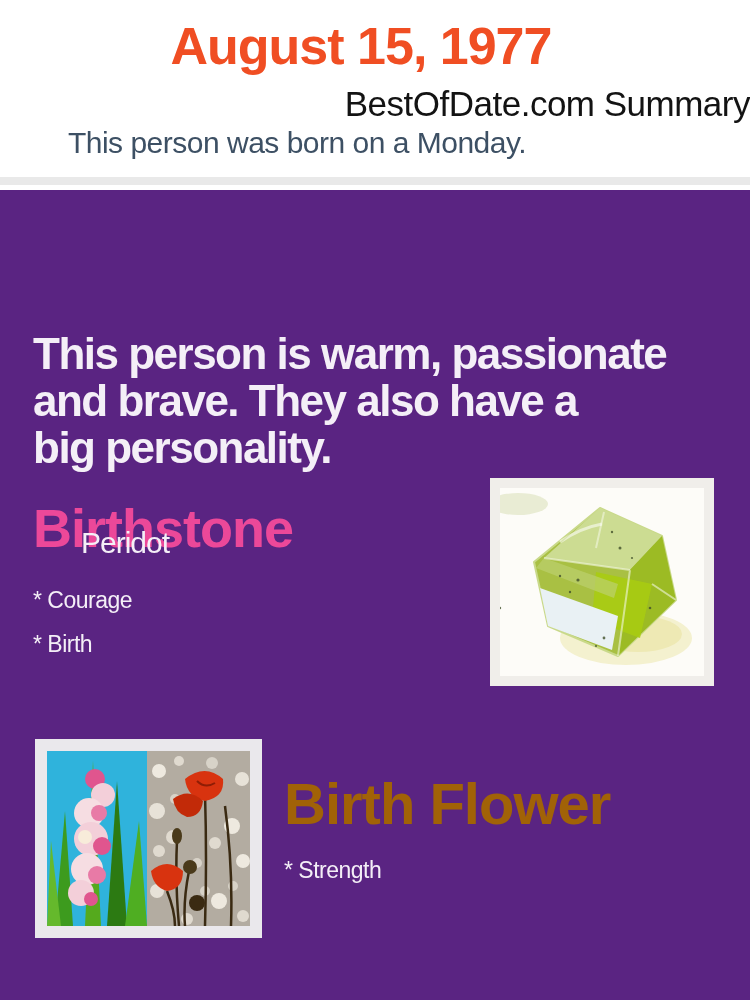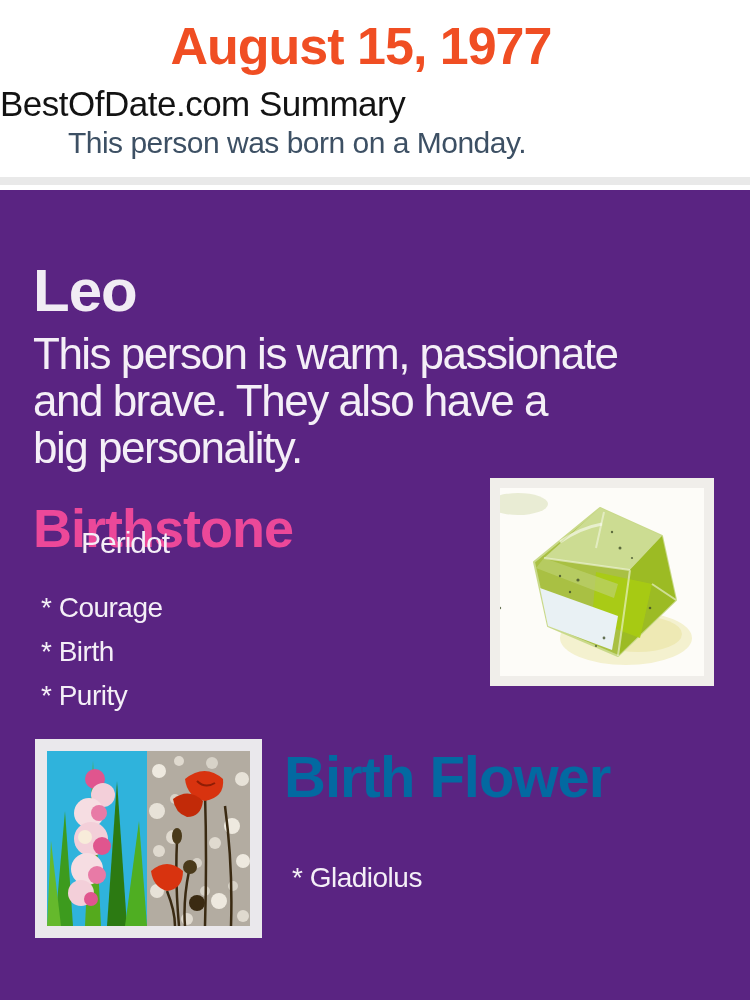--- a/index.html
+++ b/index.html
@@ -7,61 +7,61 @@
     position:relative;width:750px;height:1000px;overflow:hidden;
     font-family:"Liberation Sans","DejaVu Sans",sans-serif;
     background:#ffffff;
   }
   
   .hdr-date{
     position:absolute;top:16px;left:0;width:722px;text-align:center;
     font-size:52px;font-weight:700;letter-spacing:-1px;color:#f04e23;
   }
   .hdr-summary{
-    position:absolute;top:84px;left:0;width:750px;text-align:left;
+    position:absolute;top:84px;left:0;width:750px;text-align:right;
     font-size:35px;font-weight:400;color:#131313;letter-spacing:-0.5px;
   }
   .hdr-weekday{
     position:absolute;top:126px;left:0;width:594px;text-align:center;
     font-size:30px;font-weight:400;color:#3d5064;letter-spacing:-0.5px;
   }
   .divider-strip{
     position:absolute;top:177px;left:0;width:750px;height:8px;background:#e9e9e9;
   }
   
   .purple-bg{
     position:absolute;top:190px;left:0;width:750px;height:810px;background:#5a2482;
   }
   .zodiac-sign{
     position:absolute;left:33px;top:206px;
     font-size:60px;font-weight:700;color:#f1ecf4;letter-spacing:-1px;
   }
   .zodiac-desc{
     position:absolute;left:33px;top:286px;width:680px;
-    font-size:44px;line-height:47px;font-weight:400;color:#f4eff7;
+    font-size:44px;line-height:47px;font-weight:700;color:#f4eff7;
     letter-spacing:-1.5px;white-space:pre-line;
   }
   .bs-heading{
     position:absolute;left:33px;top:452px;
     font-size:54px;font-weight:700;color:#ec4899;letter-spacing:-1px;
   }
   .bs-name{
     position:absolute;left:33px;top:526px;
     font-size:30px;font-weight:400;color:#f4eff7;letter-spacing:-1px;margin-left:48px;
   }
   .trait-list{
-    position:absolute;margin:8px;padding:0;list-style:none;
-    font-size:28px;color:#f4eff7;letter-spacing:-0.5px;
+    position:absolute;margin:0;padding:0;list-style:none;
+    font-size:23px;color:#f4eff7;letter-spacing:-0.5px;
   }
   .bs-traits{left:33px;top:578px;}
   .bf-traits{left:284px;top:848px;}
   .trait-list li{line-height:44px;}
   .bf-heading{
-    position:absolute;left:284px;top:695px;
-    font-size:58px;font-weight:700;color:#0369a1;letter-spacing:-1px;
+    position:absolute;left:284px;top:722px;
+    font-size:58px;font-weight:700;color:#a16207;letter-spacing:-1px;
   }
   .bf-name{
     position:absolute;left:284px;top:792px;
     font-size:41px;font-weight:400;color:#f4eff7;letter-spacing:-1px;
   }
   
   figure{margin:0;}
   .gem-figure{
     position:absolute;left:490px;top:478px;width:224px;height:208px;
     background:#f0eeea;box-sizing:border-box;padding:10px;
@@ -77,31 +77,29 @@
 
 <div class="page">
 
   <div class="hdr-date">August 15, 1977</div>
   <div class="hdr-summary">BestOfDate.com Summary</div>
   <div class="hdr-weekday">This person was born on a Monday.</div>
   <div class="divider-strip"></div>
 
   <div class="purple-bg"></div>
 
-  <h2 class="zodiac-sign">Leo</h2>
   <p class="zodiac-desc">This person is warm, passionate
 and brave. They also have a
 big personality.</p>
 
   <h2 class="bs-heading">Birthstone</h2>
   <div class="bs-name">Peridot</div>
   <ul class="trait-list bs-traits">
     <li>* Courage</li>
     <li>* Birth</li>
-    <li>* Purity</li>
   </ul>
 
   <figure class="gem-figure">
     <svg viewBox="0 0 204 188">
       <rect x="0" y="0" width="204" height="188" fill="#fdfcf8"></rect>
       <ellipse cx="18" cy="16" rx="30" ry="11" fill="#e9ecd4"></ellipse>
       <ellipse cx="126" cy="150" rx="66" ry="27" fill="#f4f1cf"></ellipse>
       <ellipse cx="138" cy="146" rx="44" ry="18" fill="#eee9b4"></ellipse>
 
       <polygon points="100,20 162,48 176,112 118,168 48,138 34,74" fill="#a9c043" stroke="#c9d98a" stroke-width="2" stroke-linejoin="round"></polygon>
@@ -196,16 +194,16 @@
         <path d="M138,28 Q158,12 176,28 Q178,46 158,50 Q140,46 138,28 Z" fill="#d8330f"></path>
         <path d="M126,48 Q142,36 156,50 Q154,66 140,66 Q128,62 126,48 Z" fill="#c22a08"></path>
         <path d="M104,120 Q120,106 136,120 Q136,138 120,140 Q106,136 104,120 Z" fill="#d8330f"></path>
         <path d="M150,30 Q158,38 168,32" stroke="#8f1d05" stroke-width="2" fill="none"></path>
       </g>
     </svg>
   </figure>
 
   <h2 class="bf-heading">Birth Flower</h2>
   <ul class="trait-list bf-traits">
-    <li>* Gladiolus</li>
+    <li>* Strength</li>
   </ul>
 
 </div>
 
 </body></html>

